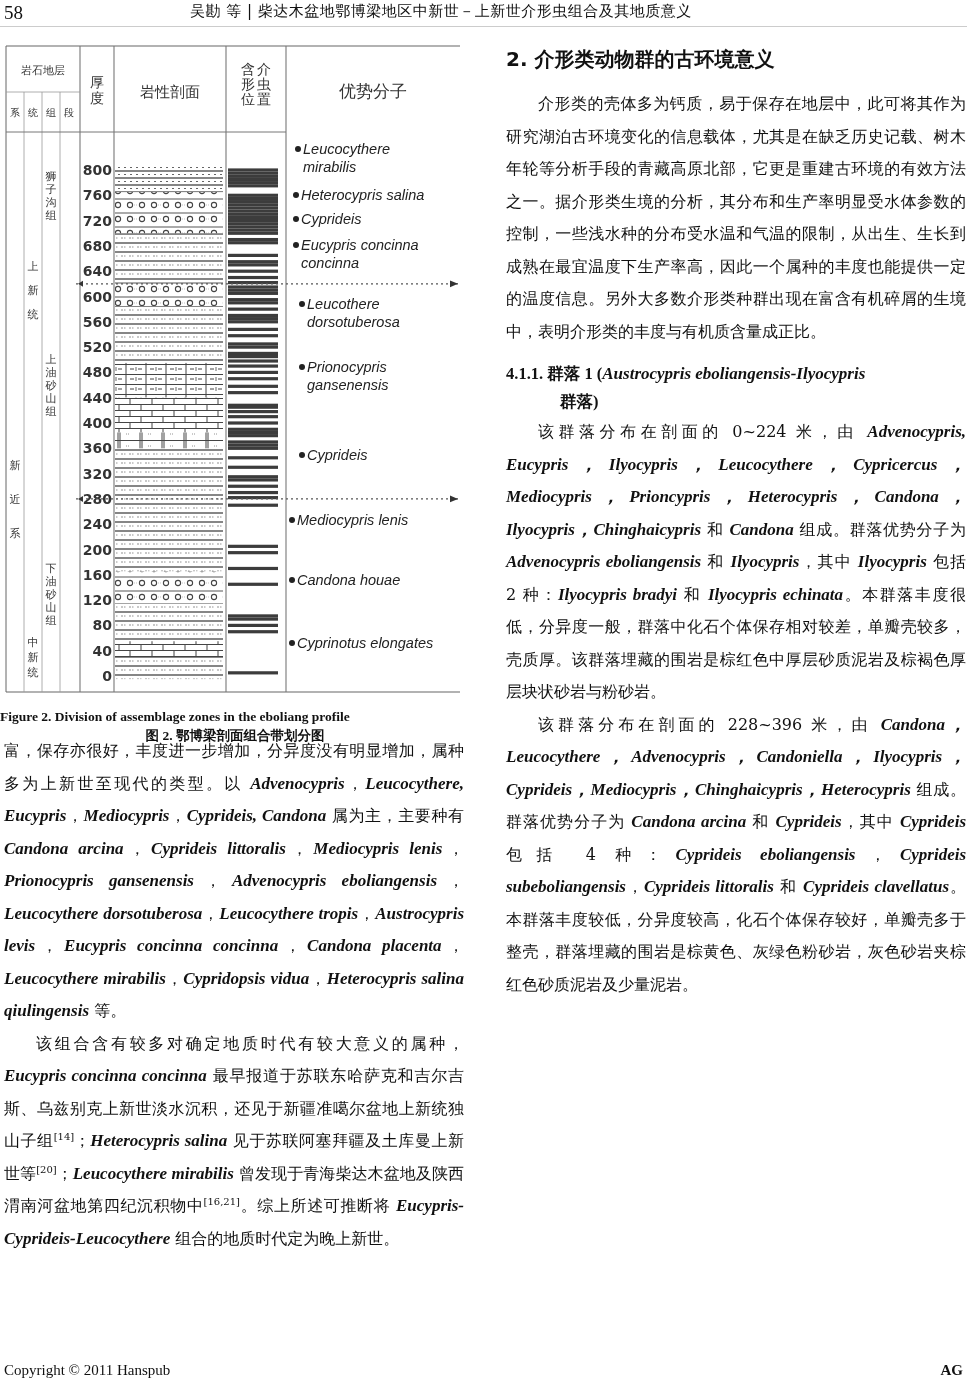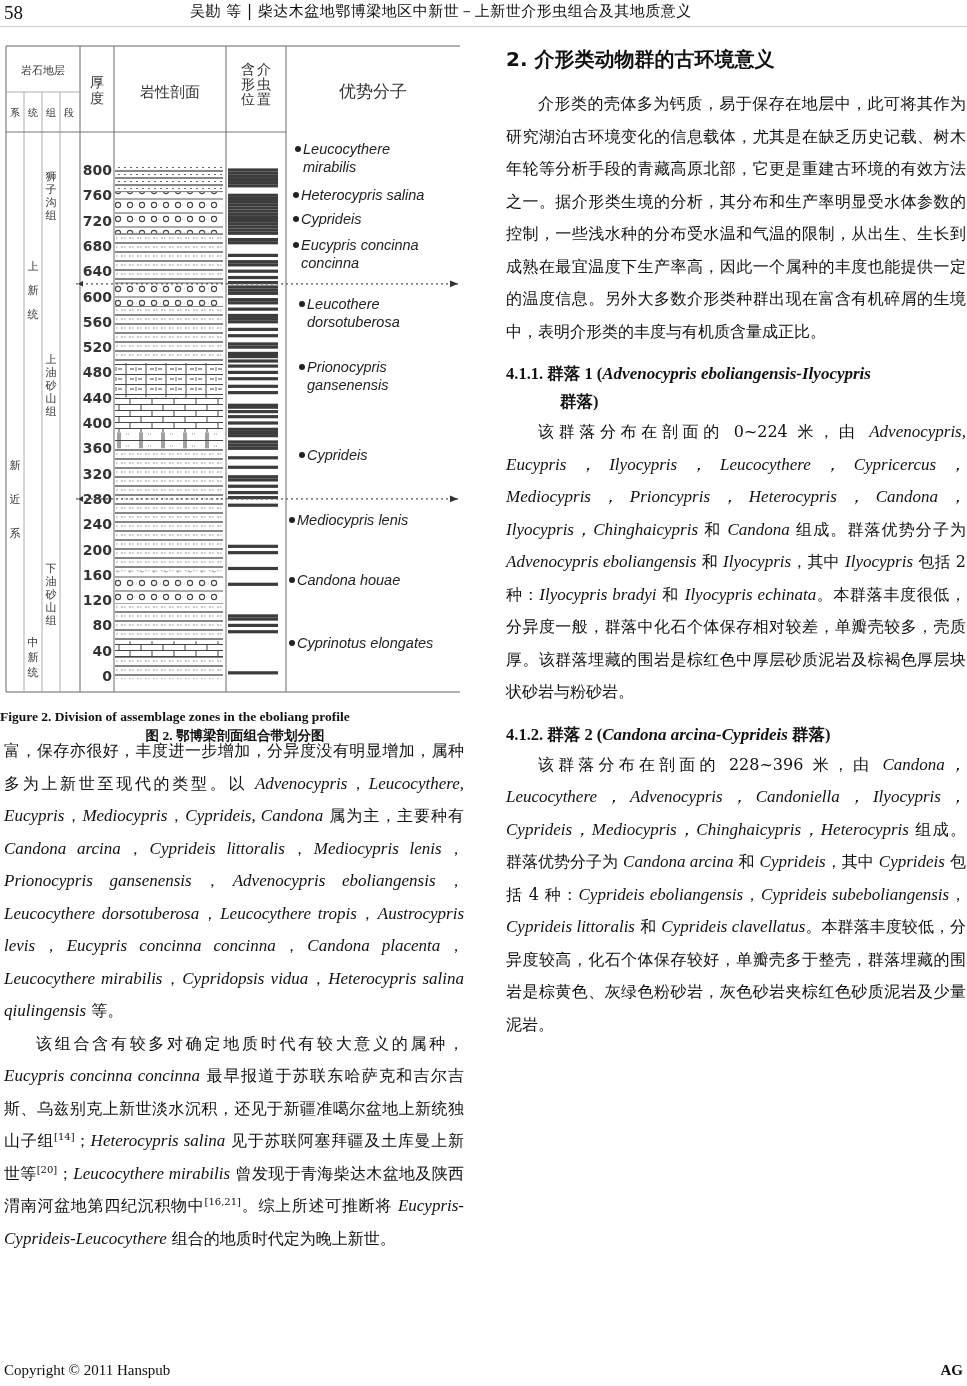--- a/index.html
+++ b/index.html
@@ -9,21 +9,21 @@
   .hdr-title { position:absolute; left:190px; top:2px; font-size:15px; font-family:"DejaVu Sans",sans-serif; letter-spacing:0.5px; }
   .hdr-rule { position:absolute; left:0; right:0; top:26px; border-top:1px solid #ccc; }
 
   
   #fig { position:absolute; left:4px; top:44px; width:456px; height:650px; }
   #fig svg { width:456px; height:650px; display:block; }
   .cap-en { position:absolute; left:0; width:470px; top:709px; font-size:13.5px; font-weight:bold; font-family:"Liberation Serif",serif; }
   .cap-zh { position:absolute; left:0; width:470px; top:727px; text-align:center; font-size:13.5px; font-weight:bold; font-family:Liberation Serif, serif; }
 
   .col { position:absolute; font-family:"DejaVu Serif","Liberation Serif",serif; font-size:16px; line-height:32.5px; text-align:justify; }
-  .col i { font-family:"Liberation Serif",serif; font-size:17px; }
+  .col i { font-family:"Liberation Serif",serif; font-size:17px;font-weight:bold; }
   .col p { margin:0; }
   .indent { text-indent:2em; }
   #left-col { left:4px; top:735px; width:460px; }
   #right-col { left:506px; top:44px; width:460px; }
   .h1 { font-family:"DejaVu Sans",sans-serif; font-weight:bold; font-size:20px; line-height:30px; margin:0 0 14px 0 !important; }
   .h2 { font-family:"DejaVu Sans",sans-serif; font-weight:bold; font-size:18px; line-height:28px; margin:10px 0 10px 0 !important; }
   .h3 { font-family:"Liberation Serif",serif; font-weight:bold; font-size:16.5px; line-height:28px; margin:12px 0 0 0 !important; }
   .h3 i { font-weight:bold; }
   .h3 .cont { display:block; padding-left:54px; }
   sup { font-size:10px; line-height:0; }
@@ -289,20 +289,19 @@
 <div class="cap-zh">图 2. 鄂博梁剖面组合带划分图</div>
 
 <div id="left-col" class="col">
   <p><span>富，保存亦很好，丰度进一步增加，分异度没有明显增加，属种多为上新世至现代的类型。以 </span><i>Advenocypris</i><span>，</span><i>Leucocythere, Eucypris</i><span>，</span><i>Mediocypris</i><span>，</span><i>Cyprideis, Candona</i><span> 属为主，主要种有 </span><i>Candona arcina</i><span>，</span><i>Cyprideis littoralis</i><span>，</span><i>Mediocypris lenis</i><span>，</span><i>Prionocypris gansenensis</i><span>，</span><i>Advenocypris eboliangensis</i><span>，</span><i>Leucocythere dorsotuberosa</i><span>，</span><i>Leucocythere tropis</i><span>，</span><i>Austrocypris levis</i><span>，</span><i>Eucypris concinna concinna</i><span>，</span><i>Candona placenta</i><span>，</span><i>Leucocythere mirabilis</i><span>，</span><i>Cypridopsis vidua</i><span>，</span><i>Heterocypris salina qiulingensis</i><span> 等。</span></p>
   <p class="indent"><span>该组合含有较多对确定地质时代有较大意义的属种，</span><i>Eucypris concinna concinna</i><span> 最早报道于苏联东哈萨克和吉尔吉斯、乌兹别克上新世淡水沉积，还见于新疆准噶尔盆地上新统独山子组</span><sup>[14]</sup><span>；</span><i>Heterocypris salina</i><span> 见于苏联阿塞拜疆及土库曼上新世等</span><sup>[20]</sup><span>；</span><i>Leucocythere mirabilis</i><span> 曾发现于青海柴达木盆地及陕西渭南河盆地第四纪沉积物中</span><sup>[16,21]</sup><span>。综上所述可推断将 </span><i>Eucypris-Cyprideis-Leucocythere</i><span> 组合的地质时代定为晚上新世。</span></p>
 </div>
 
 <div id="right-col" class="col">
   <p class="h1">2. 介形类动物群的古环境意义</p>
   <p class="indent">介形类的壳体多为钙质，易于保存在地层中，此可将其作为研究湖泊古环境变化的信息载体，尤其是在缺乏历史记载、树木年轮等分析手段的青藏高原北部，它更是重建古环境的有效方法之一。据介形类生境的分析，其分布和生产率明显受水体参数的控制，一些浅水种的分布受水温和气温的限制，从出生、生长到成熟在最宜温度下生产率高，因此一个属种的丰度也能提供一定的温度信息。另外大多数介形类种群出现在富含有机碎屑的生境中，表明介形类的丰度与有机质含量成正比。</p>
-  <p class="h3"><span>4.1.1. 群落 1 (</span><i>Advenocypris eboliangensis-Ilyocypris</i><span class="cont">群落)</span></p>
+  <p class="h3"><span>4.1.1. 群落 1 (</span><i>Austrocypris eboliangensis-Ilyocypris</i><span class="cont">群落)</span></p>
   <p class="indent"><span>该群落分布在剖面的 0~224 米，由 </span><i>Advenocypris, Eucypris，Ilyocypris，Leucocythere，Cypricercus，Mediocypris，Prioncypris，Heterocypris，Candona，Ilyocypris，Chinghaicypris</i><span> 和 </span><i>Candona</i><span> 组成。群落优势分子为 </span><i>Advenocypris eboliangensis</i><span> 和 </span><i>Ilyocypris</i><span>，其中 </span><i>Ilyocypris</i><span> 包括 2 种：</span><i>Ilyocypris bradyi</i><span> 和 </span><i>Ilyocypris echinata</i><span>。本群落丰度很低，分异度一般，群落中化石个体保存相对较差，单瓣壳较多，壳质厚。该群落埋藏的围岩是棕红色中厚层砂质泥岩及棕褐色厚层块状砂岩与粉砂岩。</span></p>
-  <p class="h3"><span>4.1.2. 群落 2 (</span><i>Candona arcina-Cyprideis</i><span> 群落)</span></p>
   <p class="indent"><span>该群落分布在剖面的 228~396 米，由 </span><i>Candona，Leucocythere，Advenocypris，Candoniella，Ilyocypris，Cyprideis，Mediocypris，Chinghaicypris，Heterocypris</i><span> 组成。群落优势分子为 </span><i>Candona arcina</i><span> 和 </span><i>Cyprideis</i><span>，其中 </span><i>Cyprideis</i><span> 包括 4 种：</span><i>Cyprideis eboliangensis</i><span>，</span><i>Cyprideis subeboliangensis</i><span>，</span><i>Cyprideis littoralis</i><span> 和 </span><i>Cyprideis clavellatus</i><span>。本群落丰度较低，分异度较高，化石个体保存较好，单瓣壳多于整壳，群落埋藏的围岩是棕黄色、灰绿色粉砂岩，灰色砂岩夹棕红色砂质泥岩及少量泥岩。</span></p>
 </div>
 
 <div class="footer-left">Copyright © 2011 Hanspub</div>
 <div class="footer-right">AG</div>
 
 </body></html>

